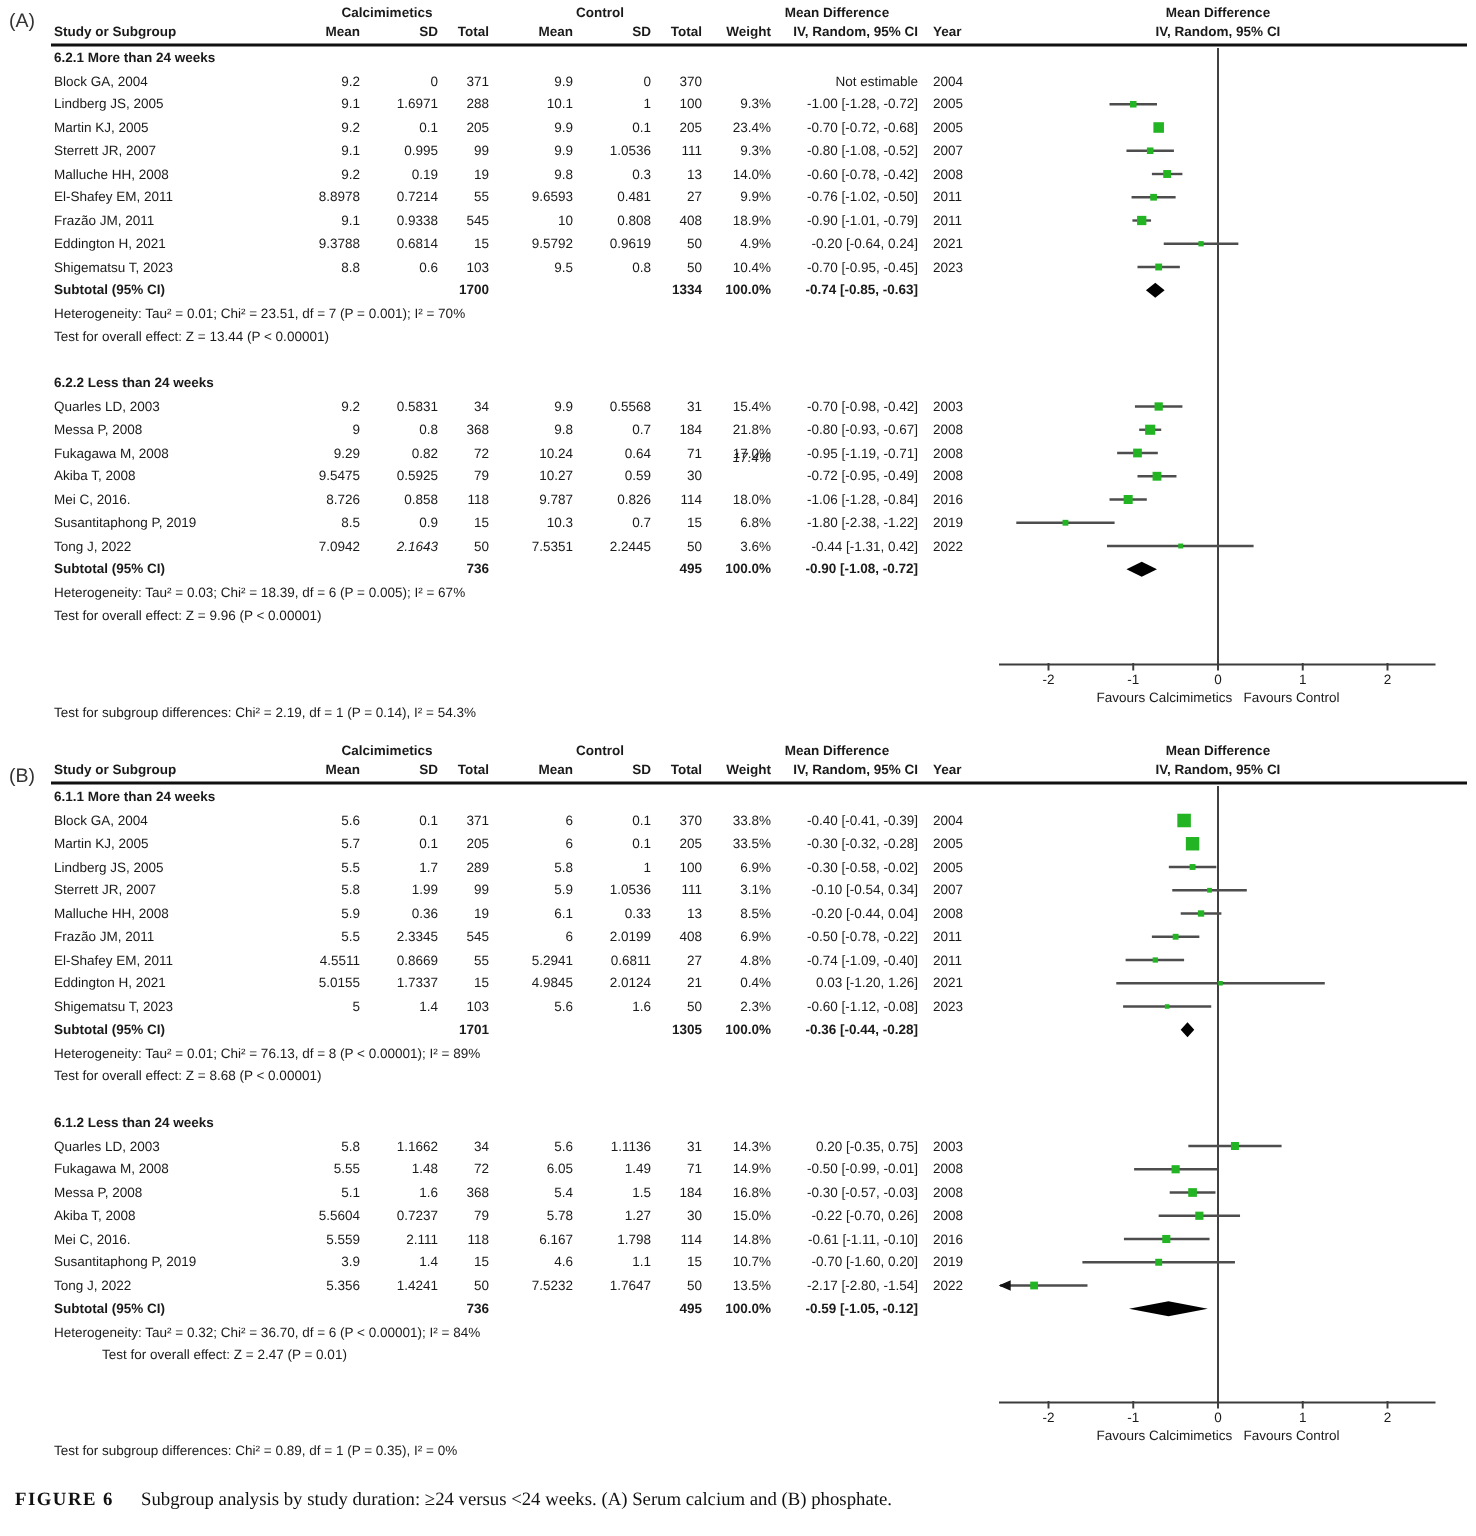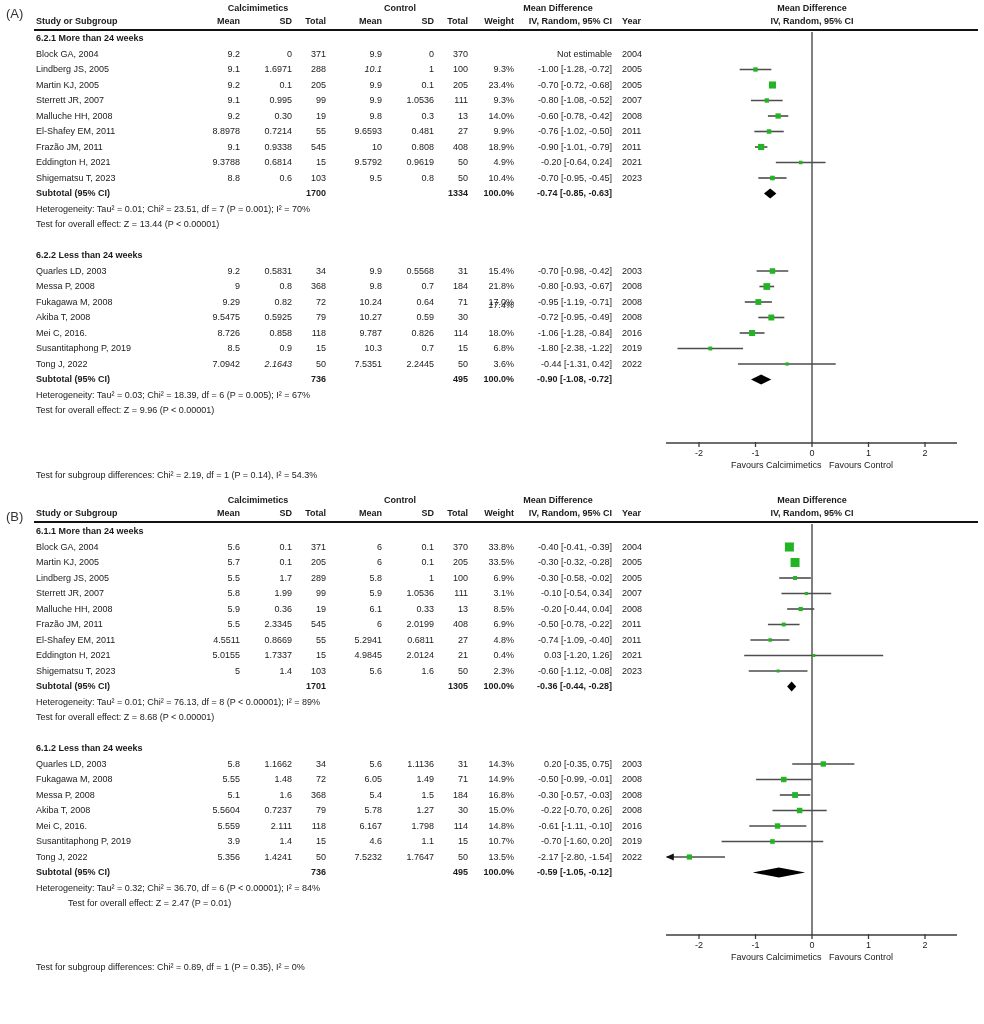--- a/index.html
+++ b/index.html
@@ -51,21 +51,21 @@
       <div class="cell r" style="left: 294px; top: 48.5px; width: 32px;">371</div>
       <div class="cell r" style="left: 330px; top: 48.5px; width: 52px;">9.9</div>
       <div class="cell r" style="left: 386px; top: 48.5px; width: 48px;">0</div>
       <div class="cell r" style="left: 436px; top: 48.5px; width: 32px;">370</div>
       <div class="cell r" style="left: 516px; top: 48.5px; width: 96px;">Not estimable</div>
       <div class="cell" style="left: 622px; top: 48.5px; width: 36px;">2004</div>
       <div class="cell" style="left: 36px; top: 64px; width: 190px;">Lindberg JS, 2005</div>
       <div class="cell r" style="left: 190px; top: 64px; width: 50px;">9.1</div>
       <div class="cell r" style="left: 242px; top: 64px; width: 50px;">1.6971</div>
       <div class="cell r" style="left: 294px; top: 64px; width: 32px;">288</div>
-      <div class="cell r" style="left: 330px; top: 64px; width: 52px; font-style: italic;">10.1</div>
+      <div class="cell r" style="left: 330px; top: 64px; width: 52px;">10.1</div>
       <div class="cell r" style="left: 386px; top: 64px; width: 48px;">1</div>
       <div class="cell r" style="left: 436px; top: 64px; width: 32px;">100</div>
       <div class="cell r" style="left: 472px; top: 64px; width: 42px;">9.3%</div>
       <div class="cell r" style="left: 516px; top: 64px; width: 96px;">-1.00 [-1.28, -0.72]</div>
       <div class="cell" style="left: 622px; top: 64px; width: 36px;">2005</div>
       <div class="cell" style="left: 36px; top: 79.5px; width: 190px;">Martin KJ, 2005</div>
       <div class="cell r" style="left: 190px; top: 79.5px; width: 50px;">9.2</div>
       <div class="cell r" style="left: 242px; top: 79.5px; width: 50px;">0.1</div>
       <div class="cell r" style="left: 294px; top: 79.5px; width: 32px;">205</div>
       <div class="cell r" style="left: 330px; top: 79.5px; width: 52px;">9.9</div>
@@ -79,21 +79,21 @@
       <div class="cell r" style="left: 242px; top: 95px; width: 50px;">0.995</div>
       <div class="cell r" style="left: 294px; top: 95px; width: 32px;">99</div>
       <div class="cell r" style="left: 330px; top: 95px; width: 52px;">9.9</div>
       <div class="cell r" style="left: 386px; top: 95px; width: 48px;">1.0536</div>
       <div class="cell r" style="left: 436px; top: 95px; width: 32px;">111</div>
       <div class="cell r" style="left: 472px; top: 95px; width: 42px;">9.3%</div>
       <div class="cell r" style="left: 516px; top: 95px; width: 96px;">-0.80 [-1.08, -0.52]</div>
       <div class="cell" style="left: 622px; top: 95px; width: 36px;">2007</div>
       <div class="cell" style="left: 36px; top: 110.5px; width: 190px;">Malluche HH, 2008</div>
       <div class="cell r" style="left: 190px; top: 110.5px; width: 50px;">9.2</div>
-      <div class="cell r" style="left: 242px; top: 110.5px; width: 50px;">0.30</div>
+      <div class="cell r" style="left: 242px; top: 110.5px; width: 50px;">0.19</div>
       <div class="cell r" style="left: 294px; top: 110.5px; width: 32px;">19</div>
       <div class="cell r" style="left: 330px; top: 110.5px; width: 52px;">9.8</div>
       <div class="cell r" style="left: 386px; top: 110.5px; width: 48px;">0.3</div>
       <div class="cell r" style="left: 436px; top: 110.5px; width: 32px;">13</div>
       <div class="cell r" style="left: 472px; top: 110.5px; width: 42px;">14.0%</div>
       <div class="cell r" style="left: 516px; top: 110.5px; width: 96px;">-0.60 [-0.78, -0.42]</div>
       <div class="cell" style="left: 622px; top: 110.5px; width: 36px;">2008</div>
       <div class="cell" style="left: 36px; top: 126px; width: 190px;">El-Shafey EM, 2011</div>
       <div class="cell r" style="left: 190px; top: 126px; width: 50px;">8.8978</div>
       <div class="cell r" style="left: 242px; top: 126px; width: 50px;">0.7214</div>
@@ -414,20 +414,23 @@
       <div class="cell" style="left: 622px; top: 851.5px; width: 36px;">2022</div>
       <div class="cell b" style="left: 36px; top: 867px; width: 190px;">Subtotal (95% CI)</div>
       <div class="cell r b" style="left: 294px; top: 867px; width: 32px;">736</div>
       <div class="cell r b" style="left: 436px; top: 867px; width: 32px;">495</div>
       <div class="cell r b" style="left: 472px; top: 867px; width: 42px;">100.0%</div>
       <div class="cell r b" style="left: 516px; top: 867px; width: 96px;">-0.59 [-1.05, -0.12]</div>
       <div class="cell" style="left: 36px; top: 882.5px; width: 560px;">Heterogeneity: Tau² = 0.32; Chi² = 36.70, df = 6 (P &lt; 0.00001); I² = 84%</div>
       <div class="cell" style="left: 36px; top: 898px; width: 560px; margin-left: 32px;">Test for overall effect: Z = 2.47 (P = 0.01)</div>
       <div class="cell" style="left: 36px; top: 962px; width: 560px;">Test for subgroup differences: Chi² = 0.89, df = 1 (P = 0.35), I² = 0%</div>
     </div>
+  <div class="caption">
+    <span class="lbl">FIGURE 6</span><span>Subgroup analysis by study duration: ≥24 versus &lt;24 weeks. (A) Serum calcium and (B) phosphate.</span>
+  </div>
 <svg class="overlay" width="984" height="1024">
       <line x1="812" y1="32" x2="812" y2="443" stroke="#3c3c3c" stroke-width="1.3"></line>
       <line x1="666" y1="443" x2="957" y2="443" stroke="#3c3c3c" stroke-width="1.3"></line>
       <line x1="699" y1="442" x2="699" y2="447" stroke="#3c3c3c" stroke-width="1.3"></line>
       <line x1="755.5" y1="442" x2="755.5" y2="447" stroke="#3c3c3c" stroke-width="1.3"></line>
       <line x1="812" y1="442" x2="812" y2="447" stroke="#3c3c3c" stroke-width="1.3"></line>
       <line x1="868.5" y1="442" x2="868.5" y2="447" stroke="#3c3c3c" stroke-width="1.3"></line>
       <line x1="925" y1="442" x2="925" y2="447" stroke="#3c3c3c" stroke-width="1.3"></line>
       <line x1="739.68" y1="69.5" x2="771.32" y2="69.5" stroke="#4d4d4d" stroke-width="1.6"></line>
       <rect x="753.3165" y="67.3165" width="4.367" height="4.367" fill="#22b422"></rect>

